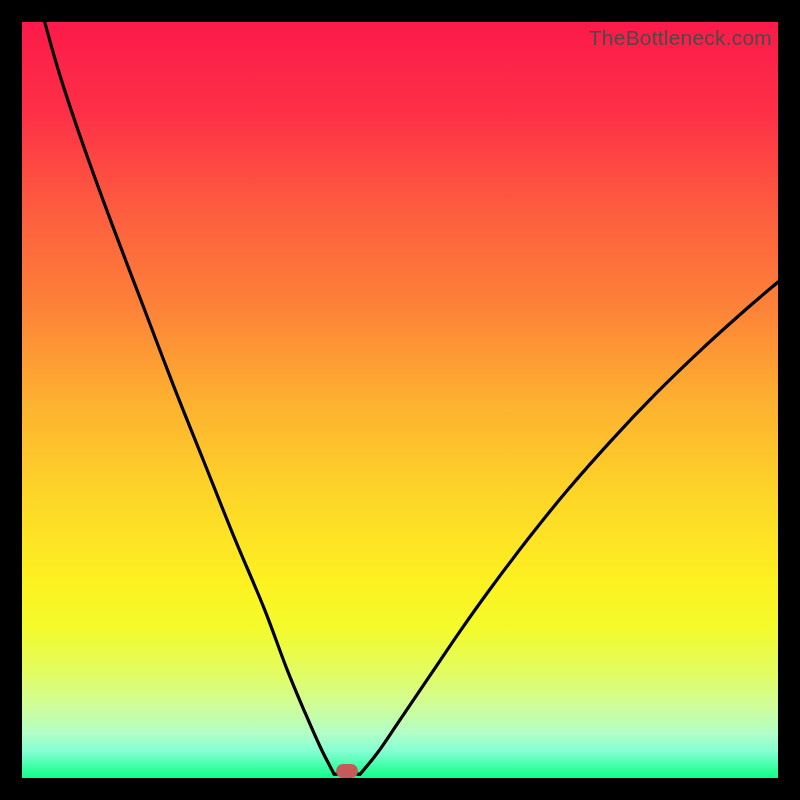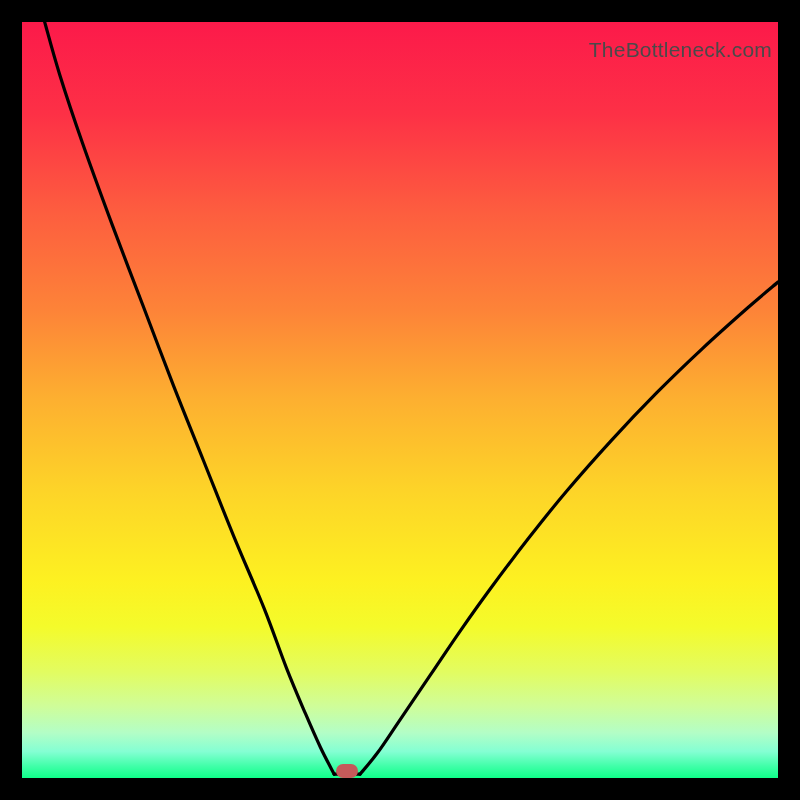--- a/index.html
+++ b/index.html
@@ -20,21 +20,21 @@
   .plot-area {
     position: absolute;
     left: 22px;
     top: 22px;
     width: 756px;
     height: 756px;
     overflow: hidden;
   }
   .watermark {
     position: absolute;
-    top: 16px;
+    top: 4px;
     right: 6px;
     color: #4a4a4a;
     font-size: 21px;
     font-weight: 500;
     letter-spacing: 0.2px;
     z-index: 50;
   }
   .gradient {
     position: absolute;
     left: 0; top: 0;

